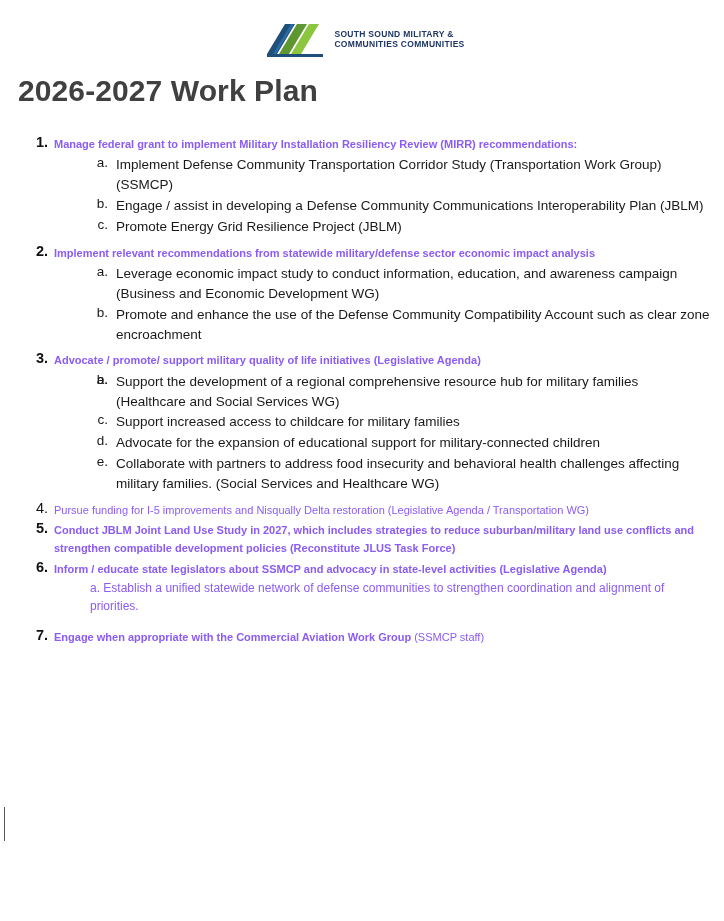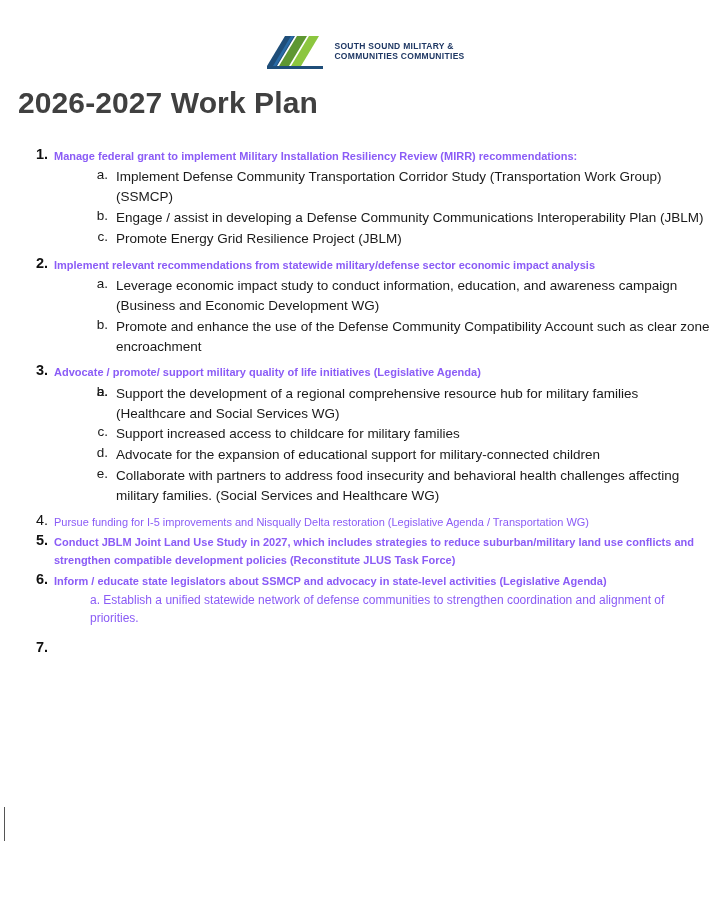--- a/index.html
+++ b/index.html
@@ -21,21 +21,21 @@
     position: relative;
     box-sizing: border-box;
     padding: 0 14px 0 18px;
   }
 
   
   .logo-block {
     display: flex;
     justify-content: center;
     align-items: center;
-    padding-top: 32px;
+    padding-top: 20px;
     gap: 7px;
   }
   .logo-mark {
     width: 64px;
     height: 40px;
     display: block;
   }
   .logo-text {
     display: flex;
     flex-direction: column;
@@ -247,18 +247,19 @@
     <li class="item">
       <span class="num">6.</span>
       <span class="text">Inform / educate state legislators about SSMCP and advocacy in state-level activities (Legislative Agenda)</span>
       <div class="inline-sub">
         <span class="stext">a. Establish a unified statewide network of defense communities to strengthen coordination and alignment of priorities.</span>
       </div>
     </li>
 
     <li class="item" style="margin-top:12px;">
       <span class="num">7.</span>
+      <span class="text"><span>Engage when appropriate with the Commercial Aviation Work Group</span><span class="normal"> (SSMCP staff)</span></span>
     </li>
 
   </ol>
 
   <div class="cursor-artifact"></div>
 </div>
 
 </body></html>

